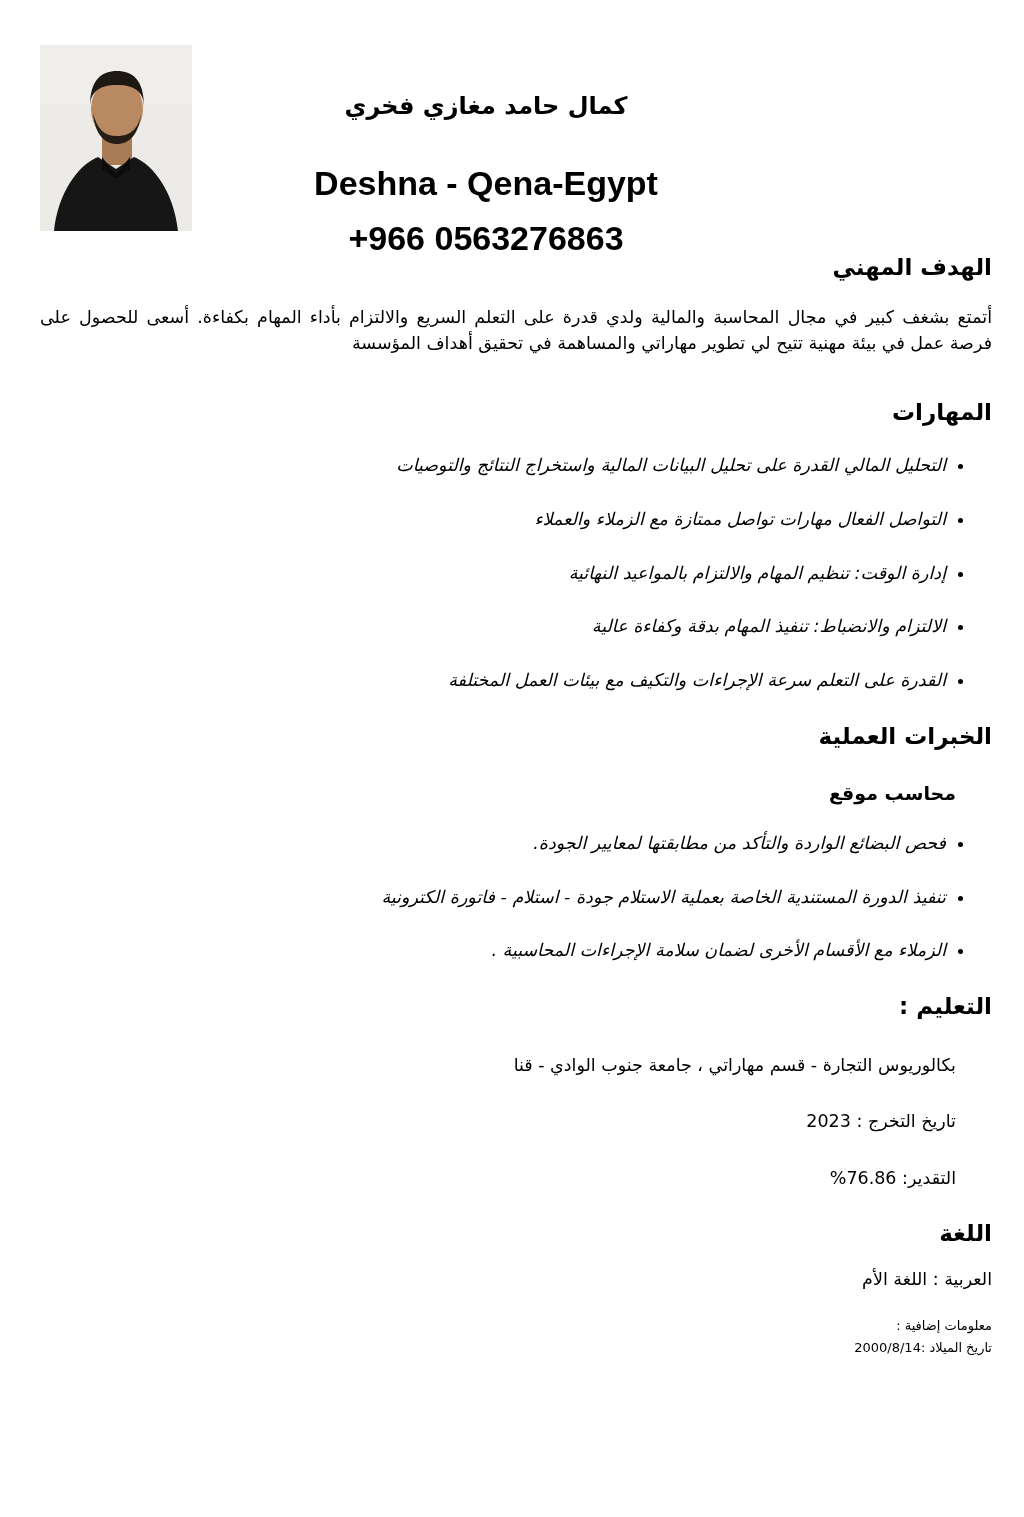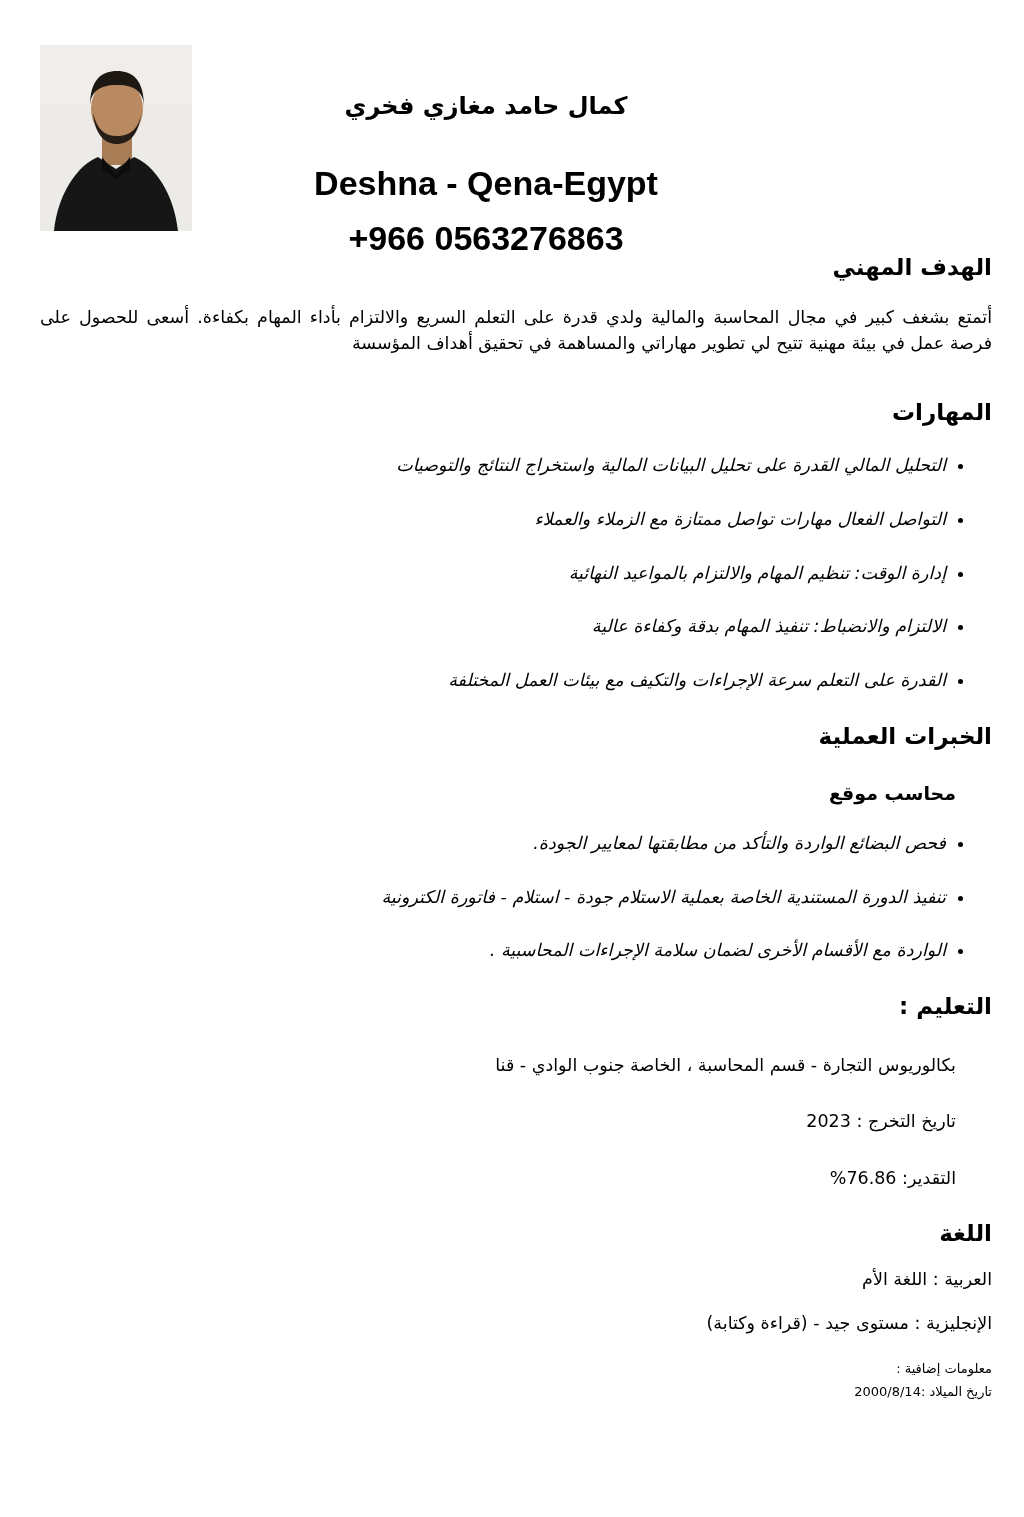--- a/index.html
+++ b/index.html
@@ -135,38 +135,37 @@
       <li>القدرة على التعلم سرعة الإجراءات والتكيف مع بيئات العمل المختلفة</li>
     </ul>
   </section>
 
   <section class="rtl">
     <h2 class="section-title experience-title">الخبرات العملية</h2>
     <div class="job-title">محاسب موقع</div>
     <ul class="bullets exp-list">
       <li>فحص البضائع الواردة والتأكد من مطابقتها لمعايير الجودة.</li>
       <li>تنفيذ الدورة المستندية الخاصة بعملية الاستلام جودة - استلام - فاتورة الكترونية</li>
-      <li>الواردة مع الأقسام الأخرى لضمان سلامة الإجراءات المحاسبية .</li>
+      <li>الزملاء مع الأقسام الأخرى لضمان سلامة الإجراءات المحاسبية .</li>
     </ul>
   </section>
 
   <section class="rtl">
     <h2 class="section-title education-title">التعليم :</h2>
     <div class="indent-lines">
-      <div class="line">بكالوريوس التجارة - قسم المحاسبة ، الخاصة جنوب الوادي - قنا</div>
+      <div class="line">بكالوريوس التجارة - قسم مهاراتي ، جامعة جنوب الوادي - قنا</div>
       <div class="line">تاريخ التخرج : 2023</div>
       <div class="line">التقدير: 76.86%</div>
     </div>
   </section>
 
   <section class="rtl">
     <h2 class="section-title language-title">اللغة</h2>
     <div class="flush-lines">
       <div class="line">العربية : اللغة الأم</div>
-      <div class="line">الإنجليزية : مستوى جيد - (قراءة وكتابة)</div>
     </div>
     <div class="additional">
       <div>معلومات إضافية :</div>
       <div>تاريخ الميلاد :2000/8/14</div>
     </div>
   </section>
 
 </div>
 
 </body></html>

